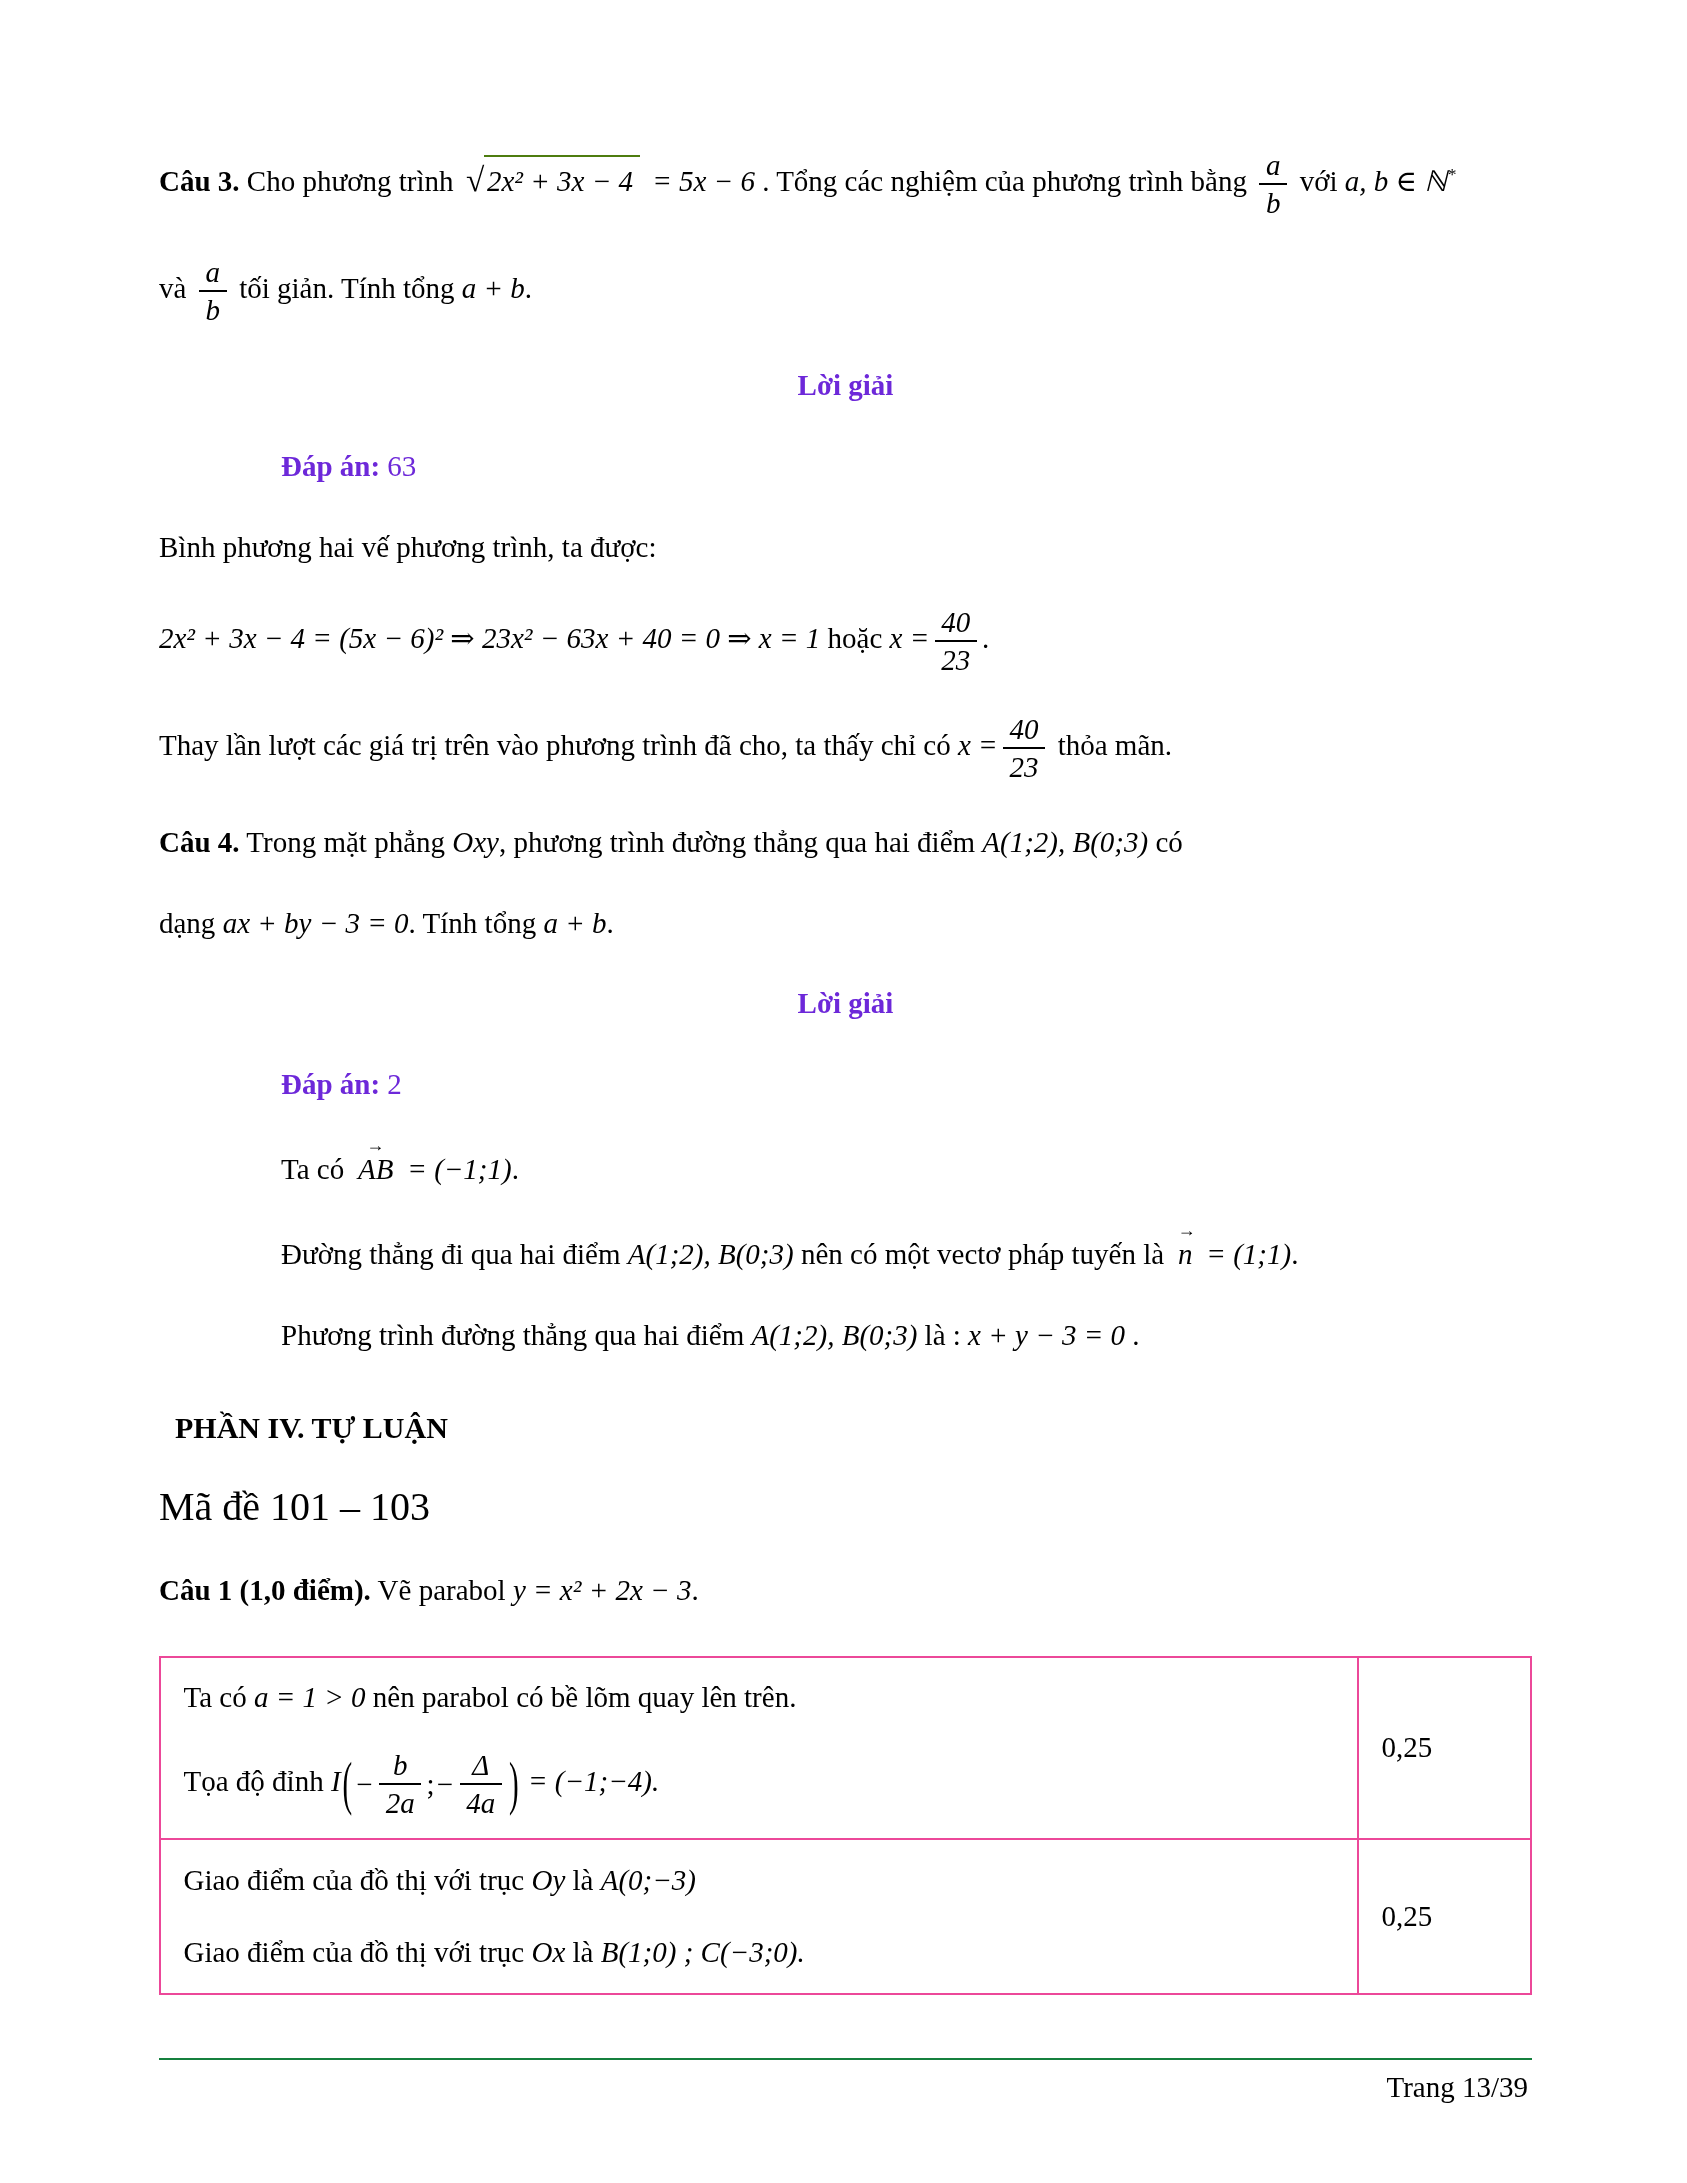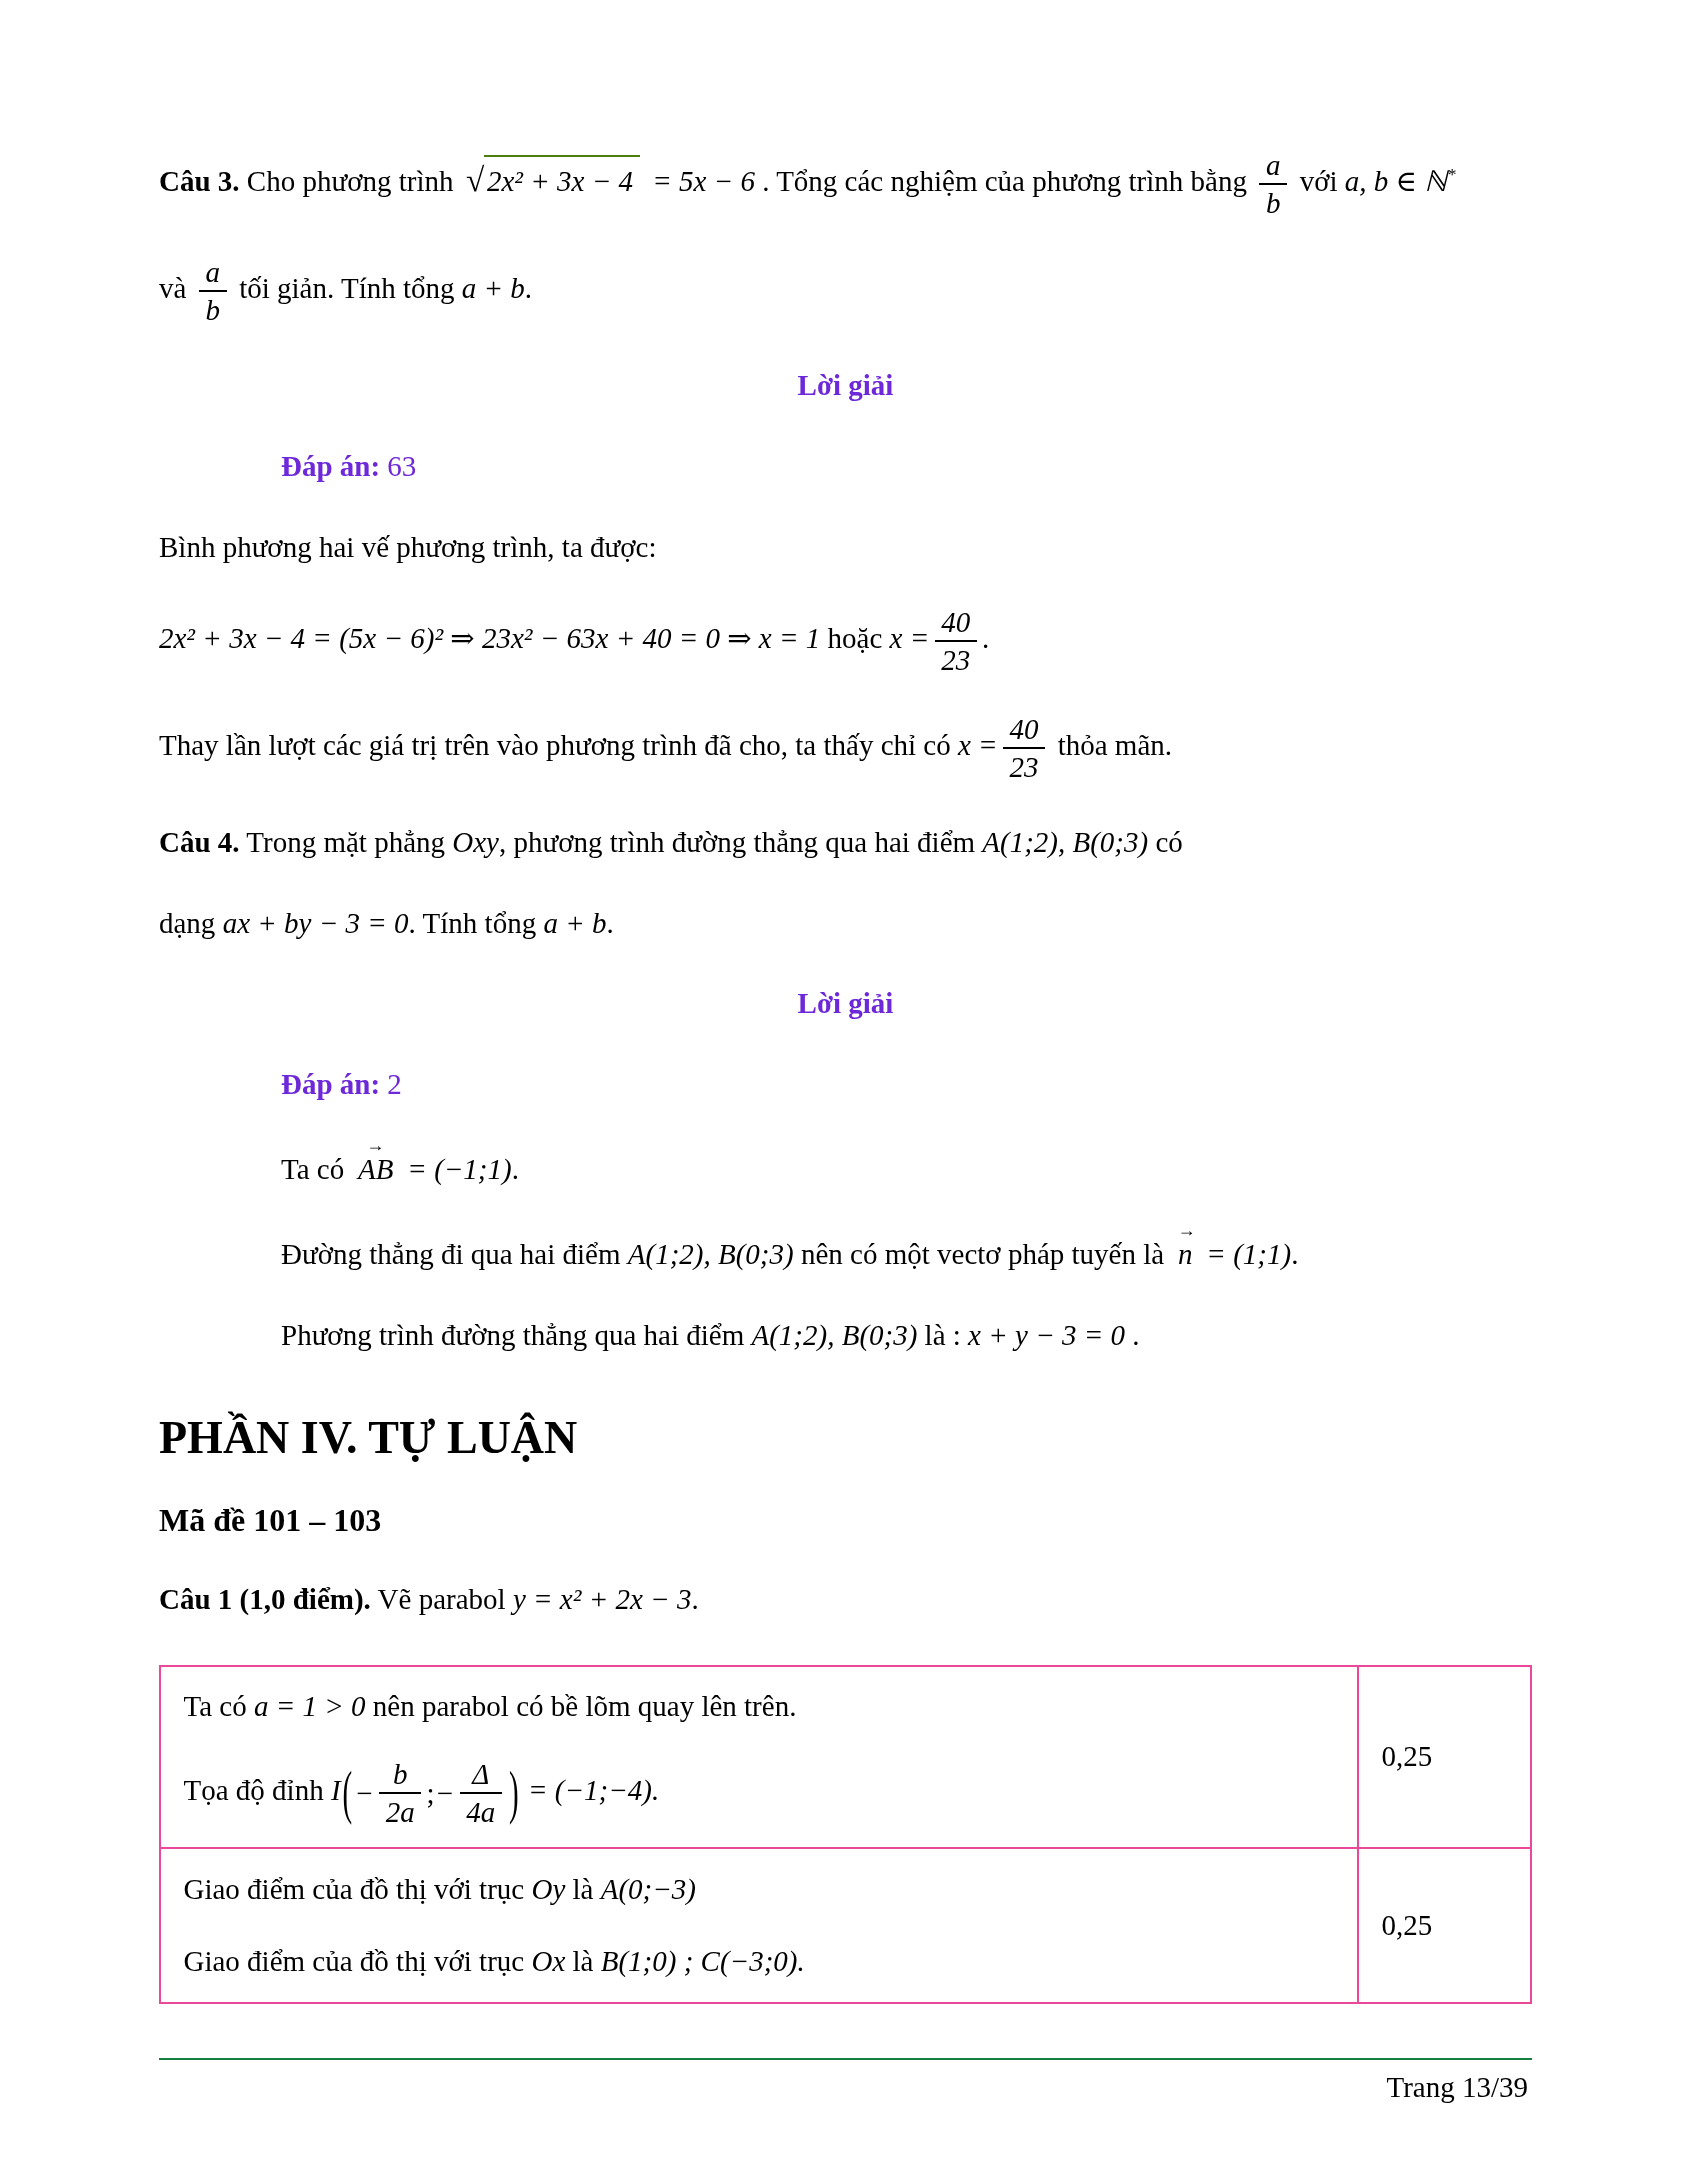--- a/index.html
+++ b/index.html
@@ -33,22 +33,22 @@
   .sqrt .bar { display: inline-block; border-top: 2px solid #4d7c0f; padding: 2px 6.6px 0 2.6px; font-style: italic; }
 
   
   .vec { position: relative; display: inline-block; font-style: italic; margin: 0 6.6px; padding-top: 4px; }
   .vec .arrow { position: absolute; top: -0.62em; left: 0; width: 100%; text-align: center; font-style: normal; font-size: 0.62em; }
 
   
   .bp { display: inline-block; transform: scaleY(2.05); vertical-align: middle; font-style: normal; padding: 0 2px; font-weight: 300; }
   .mid { vertical-align: middle; }
 
-  .h1 { font-size: 46px; font-weight: bold; margin: 17px 0 38px 0; }
-  .h2 { font-size: 32px; font-weight: bold; margin: 0 0 38px 0; }
+  .h1 { font-size: 30px; font-weight: bold; margin: 17px 0 38px 16px; }
+  .h2 { font-size: 40px; font-weight: normal; margin: 0 0 38px 0; }
 
   table.solution { border-collapse: collapse; width: 100%; margin: 6.6px 0 0 0; }
   table.solution td { border: 2px solid #ec4899; padding: 18.5px 22.5px; }
   td.work { vertical-align: middle; }
   td.score { width: 126px; vertical-align: middle; }
   .cellline { line-height: 1.5; }
   .cellline + .cellline { margin-top: 29px; }
 
   .footer { margin-top: auto; border-top: 2px solid #15803d; padding: 10.6px 4px 0 4px; text-align: right; }
 </style>

